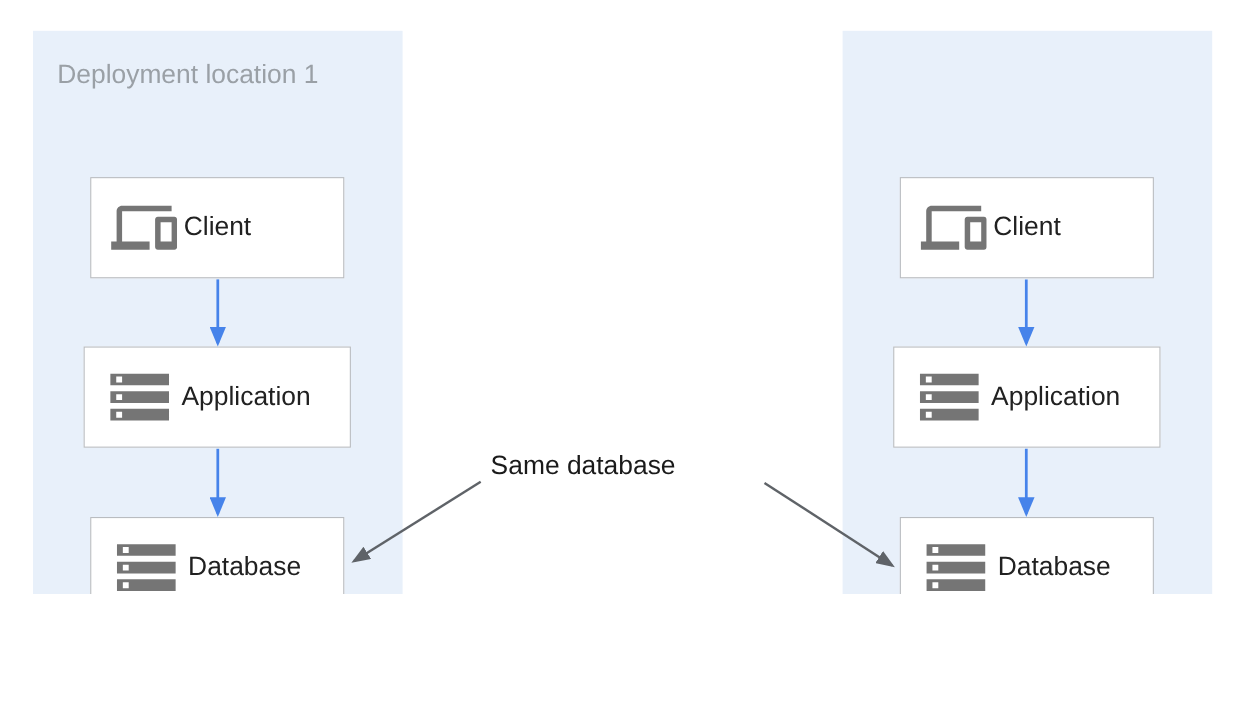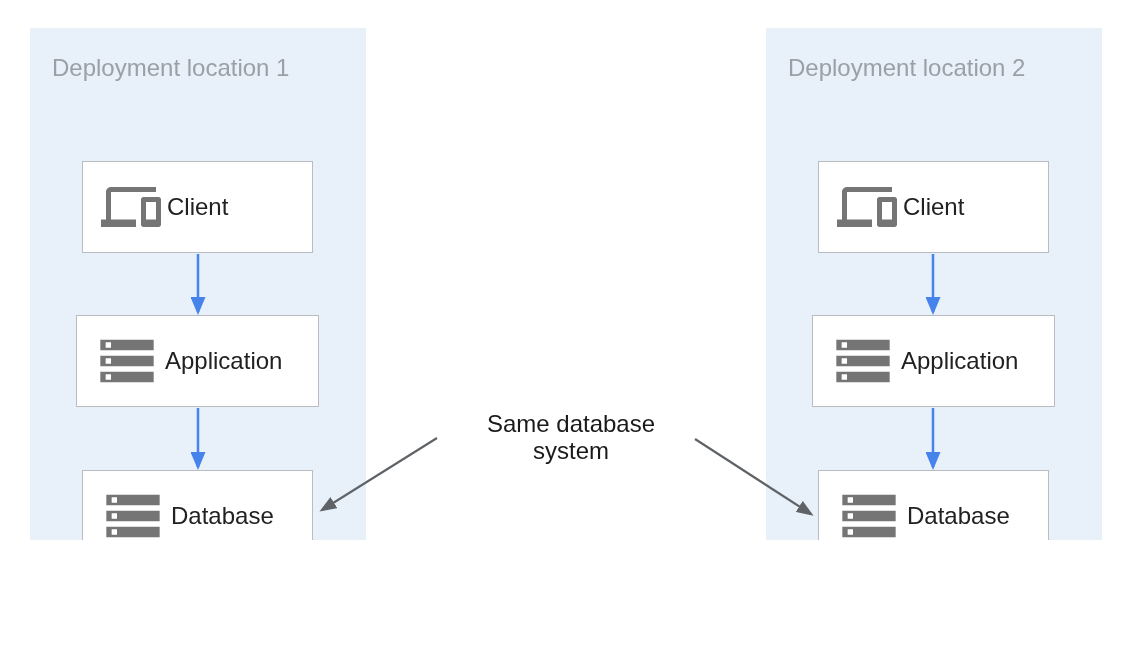--- a/index.html
+++ b/index.html
@@ -51,21 +51,20 @@
   .node-label {
     font-size: 24px;
     color: var(--label, #212121);
     white-space: nowrap;
   }
   .annotation {
     position: absolute;
     left: 446px;
     top: 410px;
     width: 250px;
-    text-align: center;
     font-size: 24px;
     line-height: 27px;
     color: var(--annotation-text, #1A1A1A);
   }
   .overlay {
     position: absolute;
     left: 0;
     top: 0;
     width: 1132px;
     height: 648px;
@@ -102,21 +101,20 @@
       <span class="icon">
         <svg width="64" height="64" viewBox="0 0 24 24" aria-hidden="true">
           <path d="M2 20h20v-4H2v4zm2-3h2v2H4v-2zM2 4v4h20V4H2zm4 3H4V5h2v2zm-4 7h20v-4H2v4zm2-3h2v2H4v-2z"></path>
         </svg>
       </span>
       <span class="node-label">Database</span>
     </div>
   </section>
 
   <section class="panel" style="left:766px;">
-    <div class="panel-title">Deployment location 2</div>
 
     <div class="node" style="left:52px; top:133px; width:231px; height:92px;">
       <span class="icon">
         <svg width="60" height="60" viewBox="0 0 24 24" aria-hidden="true">
           <path d="M4 6h18V4H4c-1.1 0-2 .9-2 2v11H0v3h14v-3H4V6zm19 2h-6c-.55 0-1 .45-1 1v10c0 .55.45 1 1 1h6c.55 0 1-.45 1-1V9c0-.55-.45-1-1-1zm-1 9h-4v-7h4v7z"></path>
         </svg>
       </span>
       <span class="node-label">Client</span>
     </div>
 
@@ -153,16 +151,15 @@
     <line x1="198" y1="408" x2="198" y2="467" stroke="#4683EA" stroke-width="2.5" marker-end="url(#blueHead)"></line>
     <line x1="933" y1="254" x2="933" y2="312" stroke="#4683EA" stroke-width="2.5" marker-end="url(#blueHead)"></line>
     <line x1="933" y1="408" x2="933" y2="467" stroke="#4683EA" stroke-width="2.5" marker-end="url(#blueHead)"></line>
 
     <line x1="437" y1="438" x2="322" y2="510" stroke="#5F6368" stroke-width="2.2" marker-end="url(#darkHead)"></line>
     <line x1="695" y1="439" x2="811" y2="514" stroke="#5F6368" stroke-width="2.2" marker-end="url(#darkHead)"></line>
   </svg>
 
   <div class="annotation">
     <div>Same database</div>
-    <div>system</div>
   </div>
 
 </div>
 
 </body></html>

